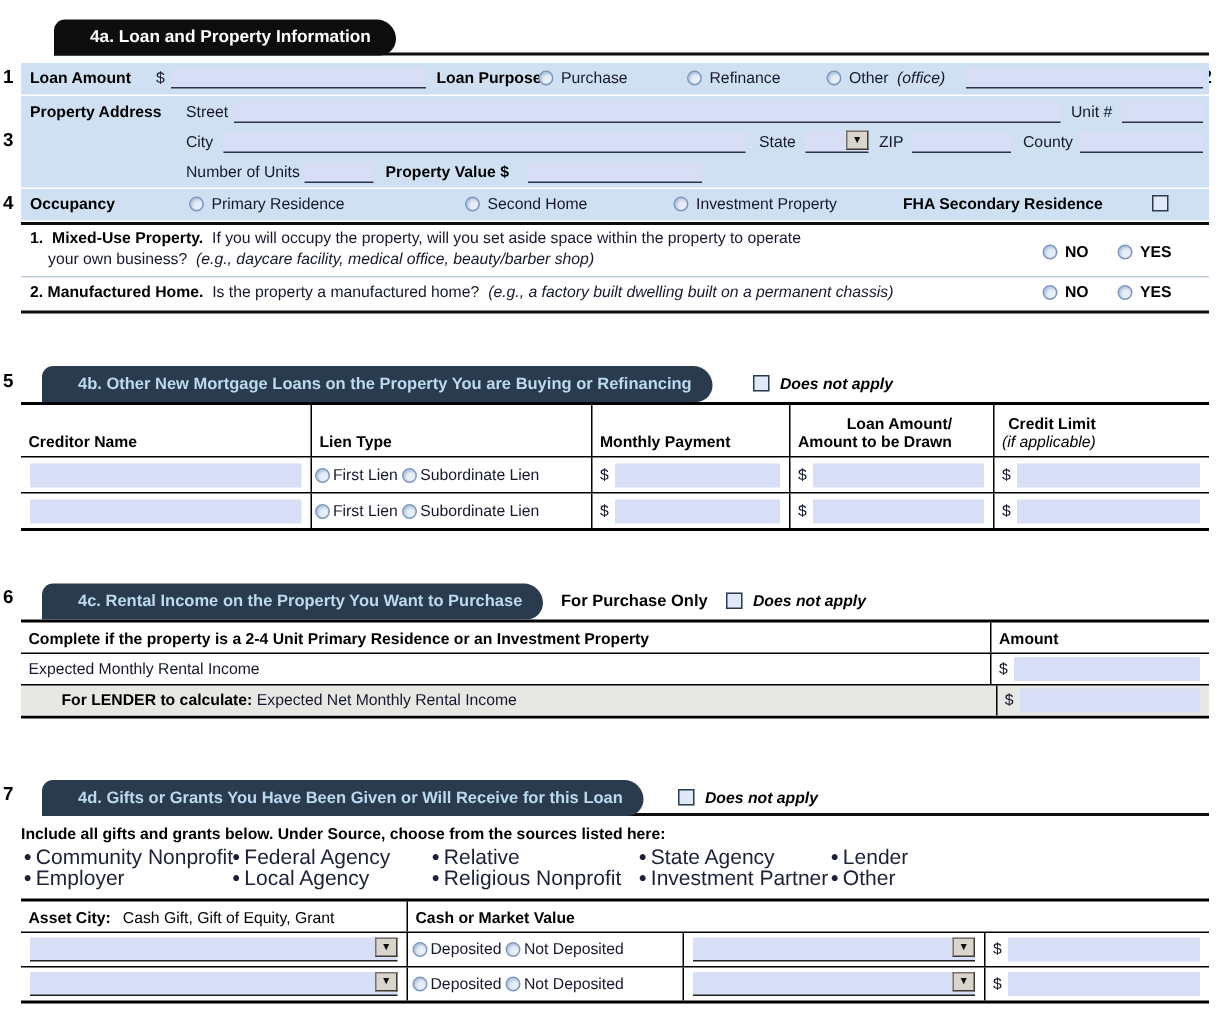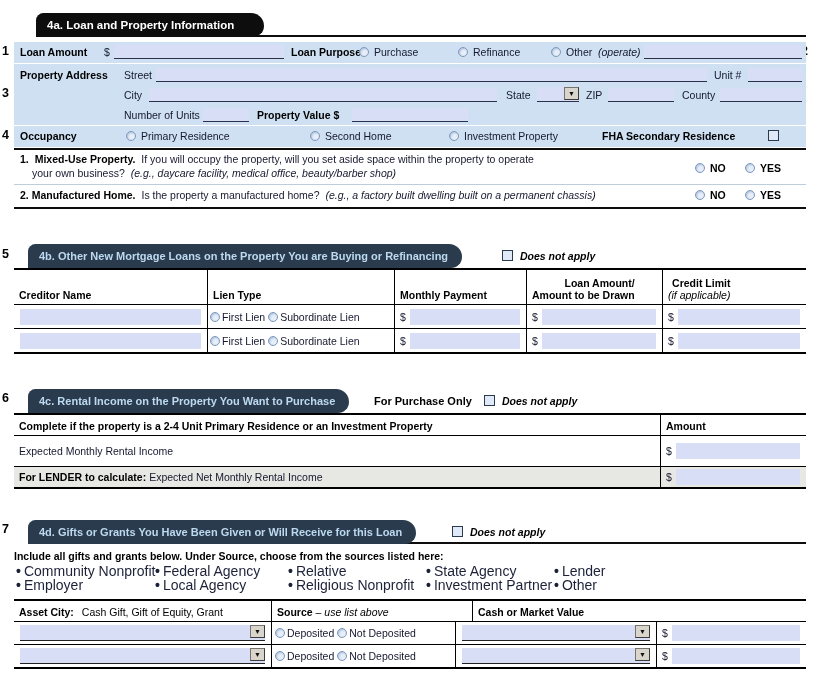--- a/index.html
+++ b/index.html
@@ -10,21 +10,21 @@
     font-size:10.5px; color:#16182e;
   }
   .abs { position:absolute; }
   .b  { font-weight:bold; color:#000; }
   .i  { font-style:italic; }
   .bi { font-weight:bold; font-style:italic; color:#000; }
   .lbl { position:absolute; white-space:nowrap; }
   .mnum { position:absolute; font-weight:bold; font-size:12.5px; color:#000; }
 
   .tab {
-    position:absolute; height:24px; line-height:24px; padding:0 14px 0 11px;
+    position:absolute; height:24px; line-height:24px; padding:0 14px 0 24px;
     background:var(--tab-navy,#2b3b4e); color:var(--tab-text,#bcd9ef);
     font-weight:bold; font-size:11px; border-radius:8px 14px 12px 0; z-index:3;
     white-space:nowrap;
   }
   .tab.black { background:var(--tab-black,#0d0d0d); color:#fff; font-size:11.5px; }
   .hline  { position:absolute; height:2px; background:#0d0d0d; }
   .hline.thin { height:1px; background:#bfccd9; }
 
   .rowblue { position:absolute; left:14px; width:792px; background:var(--row-blue,#cee0f2); }
 
@@ -48,21 +48,21 @@
 
   .tbl { position:absolute; left:14px; width:792px; border-top:2px solid #000; border-bottom:2px solid #000; background:#fff; }
   .trow { display:flex; }
   .trow + .trow { border-top:1px solid #000; }
   .tcell { position:relative; display:flex; align-items:center; padding:0 5px; border-right:1px solid #000; overflow:hidden; }
   .tcell.last { border-right:none; }
   .thead .tcell { align-items:flex-end; padding-bottom:3px; font-weight:bold; color:#000; line-height:11.5px;text-align:right; }
   .cfld { flex:1; height:16px; background:var(--field,#d7def6); margin:0 1px; }
   .ddwrap { position:relative; flex:1; height:16px; background:var(--field,#d7def6); border-bottom:1px solid #222; margin:0 1px; }
   .dollar { margin-right:3px; }
-  .gray { background:var(--gray-row,#e7e7e3); }
+  .gray { background:var(--gray-row,#e7e7e3);padding-left:22px; }
   .rl { margin:0 3px 0 2px; white-space:nowrap; }
   .blt { font-weight:bold; margin-right:3px; }
   .srccol { position:absolute; font-size:14px; line-height:14px; color:#1c2138; white-space:nowrap; }
 </style>
 </head>
 <body>
 
 <span class="mnum" style="left:2px;top:44px">1</span>
 <span class="mnum" style="left:801px;top:44px">2</span>
 <span class="mnum" style="left:2px;top:86px">3</span>
@@ -78,21 +78,21 @@
   <span class="lbl b" style="left:6px;top:4px">Loan Amount</span>
   <span class="lbl" style="left:90px;top:4px">$</span>
   <div class="fld" style="left:100px;top:3px;width:170px"></div>
   <span class="lbl b" style="left:277px;top:4px">Loan Purpose</span>
   <span class="radio rabs" style="left:345px;top:5px"></span>
   <span class="lbl" style="left:360px;top:4px">Purchase</span>
   <span class="radio rabs" style="left:444px;top:5px"></span>
   <span class="lbl" style="left:459px;top:4px">Refinance</span>
   <span class="radio rabs" style="left:537px;top:5px"></span>
   <span class="lbl" style="left:552px;top:4px">Other</span>
-  <span class="lbl i" style="left:584px;top:4px">(operate)</span>
+  <span class="lbl i" style="left:584px;top:4px">(office)</span>
   <div class="fld" style="left:630px;top:3px;width:158px"></div>
 </div>
 
 <div class="rowblue" style="top:64px;height:61px">
   <span class="lbl b" style="left:6px;top:5px">Property Address</span>
   <span class="lbl" style="left:110px;top:5px">Street</span>
   <div class="fld" style="left:142px;top:4px;width:551px"></div>
   <span class="lbl" style="left:700px;top:5px">Unit #</span>
   <div class="fld" style="left:734px;top:4px;width:54px"></div>
 
@@ -239,21 +239,21 @@
 
 <div class="tbl" style="top:413px">
   <div class="trow thead" style="height:20px">
     <div class="tcell" style="width:647px">
         <span>Complete if the property is a 2-4 Unit Primary Residence or an Investment Property</span>
       </div>
     <div class="tcell last" style="width:145px">
         <span>Amount</span>
       </div>
   </div>
-  <div class="trow" style="height:31px">
+  <div class="trow" style="height:21px">
     <div class="tcell" style="width:647px">
         <span>Expected Monthly Rental Income</span>
       </div>
     <div class="tcell last" style="width:145px">
         <span class="dollar">$</span>
         <div class="cfld"></div>
       </div>
   </div>
   <div class="trow gray" style="height:21px">
     <div class="tcell" style="width:647px">
@@ -292,23 +292,20 @@
 </div>
 <div class="srccol" style="left:554px;top:564px">
   <div><span class="blt">•</span><span>Lender</span></div>
   <div><span class="blt">•</span><span>Other</span></div>
 </div>
 
 <div class="tbl" style="top:599px">
   <div class="trow thead" style="height:20px">
     <div class="tcell" style="width:258px">
       <span><span>Asset City:</span><span style="font-weight:normal;margin-left:8px">Cash Gift, Gift of Equity, Grant</span></span>
-    </div>
-    <div class="tcell" style="width:201px">
-      <span><span>Source</span><span class="i" style="font-weight:normal;margin-left:3px">– use list above</span></span>
     </div>
     <div class="tcell last" style="width:149px">
         <span>Cash or Market Value</span>
       </div>
   </div>
   <div class="trow" style="height:23px">
     <div class="tcell" style="width:258px">
       <div class="ddwrap">
           <span class="ddbtn">▼</span>
         </div>

